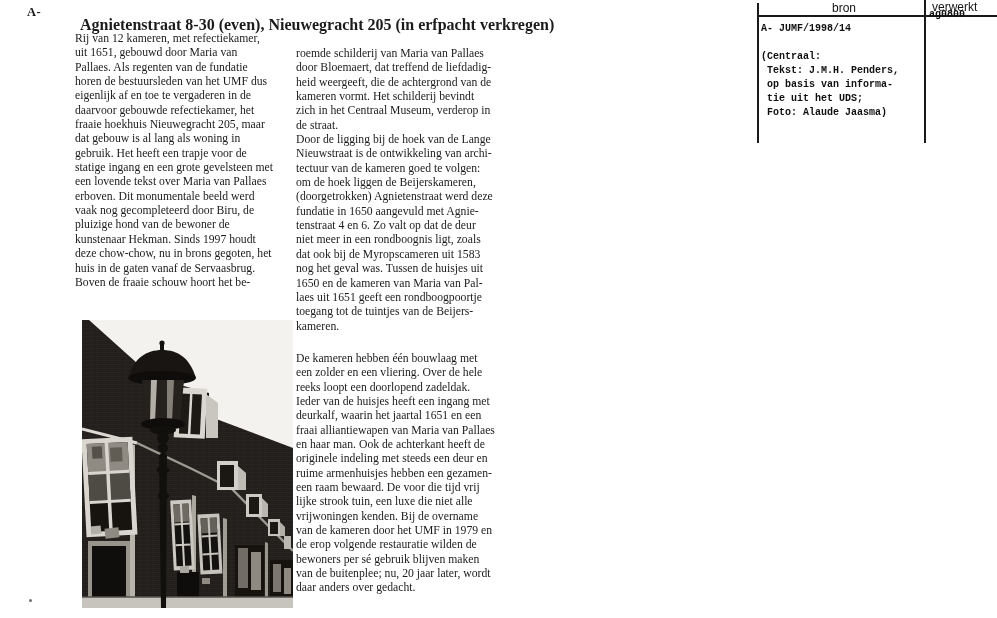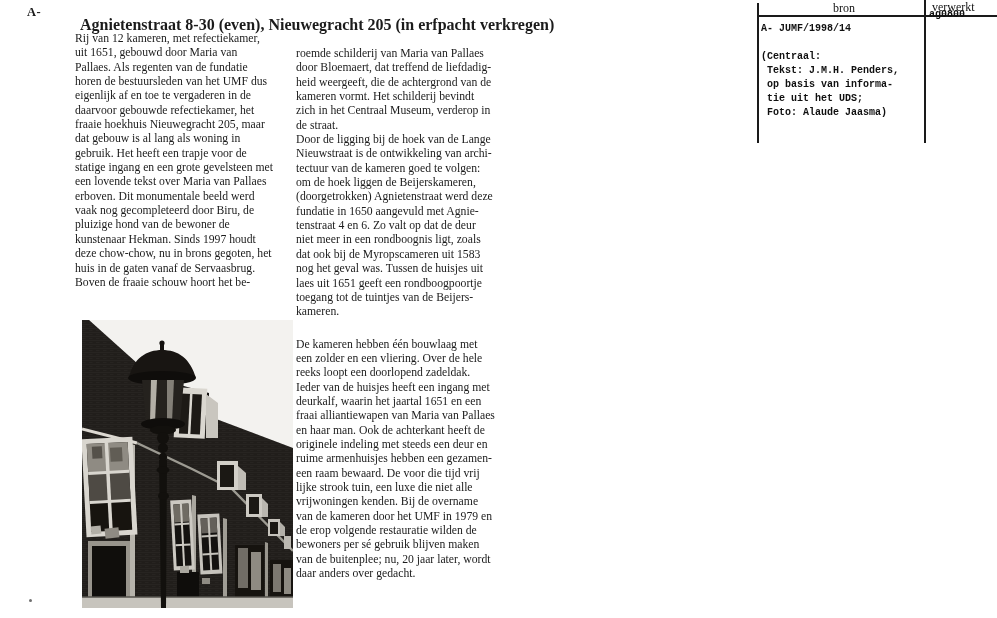--- a/index.html
+++ b/index.html
@@ -25,21 +25,21 @@
   .photo {
     position:absolute; left:82px; top:320px; width:211px; height:288px;
   }
   .artifact {
     position:absolute; left:29px; top:599px; width:3px; height:3px;
     background:#6f6f6f; border-radius:50%;
   }
   
   .register { position:absolute; left:0; top:0; width:997px; height:146px; }
   .reg-header {
-    position:absolute; font-family:Liberation Serif, serif;
+    position:absolute; font-family:Liberation Sans, sans-serif;
     font-size:12px; color:#141414;
   }
   .hdr-bron { left:808px; top:1px; width:72px; text-align:center; }
   .hdr-verwerkt { left:932px; top:0; }
   .hline { position:absolute; left:757px; top:15px; width:240px; height:1.7px; background:#1a1a1a; }
   .vline-mid { position:absolute; left:924px; top:0px; width:1.7px; height:143px; background:#1a1a1a; }
   .vline-left { position:absolute; left:757px; top:3px; width:1.7px; height:140px; background:#1a1a1a; }
   .mono {
     position:absolute; font-family:"Liberation Mono", monospace;
     font-size:10px; font-weight:bold; color:#101010; line-height:14px;
@@ -90,20 +90,21 @@
         <div>Door de ligging bij de hoek van de Lange</div>
         <div>Nieuwstraat is de ontwikkeling van archi-</div>
         <div>tectuur van de kameren goed te volgen:</div>
         <div>om de hoek liggen de Beijerskameren,</div>
         <div>(doorgetrokken) Agnietenstraat werd deze</div>
         <div>fundatie in 1650 aangevuld met Agnie-</div>
         <div>tenstraat 4 en 6. Zo valt op dat de deur</div>
         <div>niet meer in een rondboognis ligt, zoals</div>
         <div>dat ook bij de Myropscameren uit 1583</div>
         <div>nog het geval was. Tussen de huisjes uit</div>
+        <div>1650 en de kameren van Maria van Pal-</div>
         <div>laes uit 1651 geeft een rondboogpoortje</div>
         <div>toegang tot de tuintjes van de Beijers-</div>
         <div>kameren.</div>
       </div>
     <div class="para2">
         <div>De kameren hebben één bouwlaag met</div>
         <div>een zolder en een vliering. Over de hele</div>
         <div>reeks loopt een doorlopend zadeldak.</div>
         <div>Ieder van de huisjes heeft een ingang met</div>
         <div>deurkalf, waarin het jaartal 1651 en een</div>

